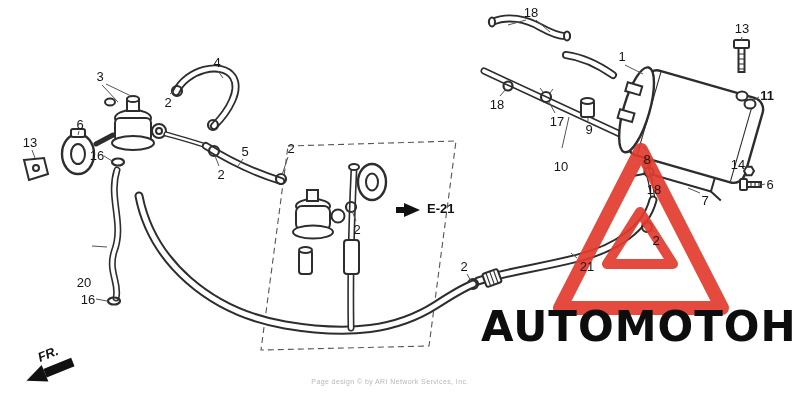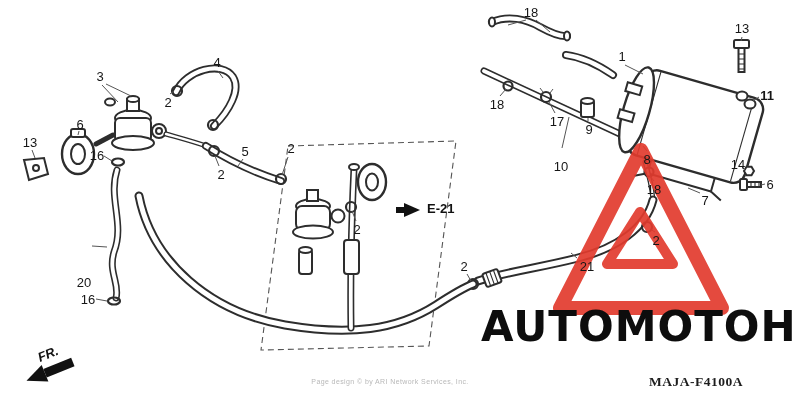--- a/index.html
+++ b/index.html
@@ -260,15 +260,14 @@
       <div class="plabel" style="left: 705px; top: 194px;">7</div>
       <div class="plabel" style="left: 84px; top: 256px; margin-top: 20px;">20</div>
       <div class="plabel" style="left: 656px; top: 234px;">2</div>
       <div class="plabel" style="left: 357px; top: 223px;">2</div>
       <div class="plabel" style="left: 464px; top: 260px;">2</div>
       <div class="plabel" style="left: 587px; top: 260px;">21</div>
       <div class="plabel" style="left: 88px; top: 293px;">16</div>
     </div>
 
   <div class="eref">E-21</div>
-  <div class="code">MAJA-F4100A</div>
   <div class="copyright">Page design © by ARI Network Services, Inc.</div>
 </div>
 
 </body></html>

